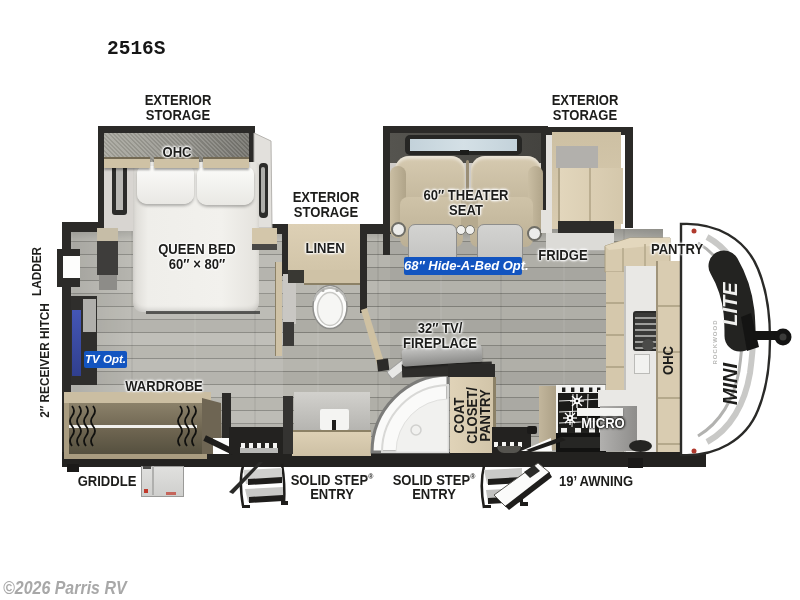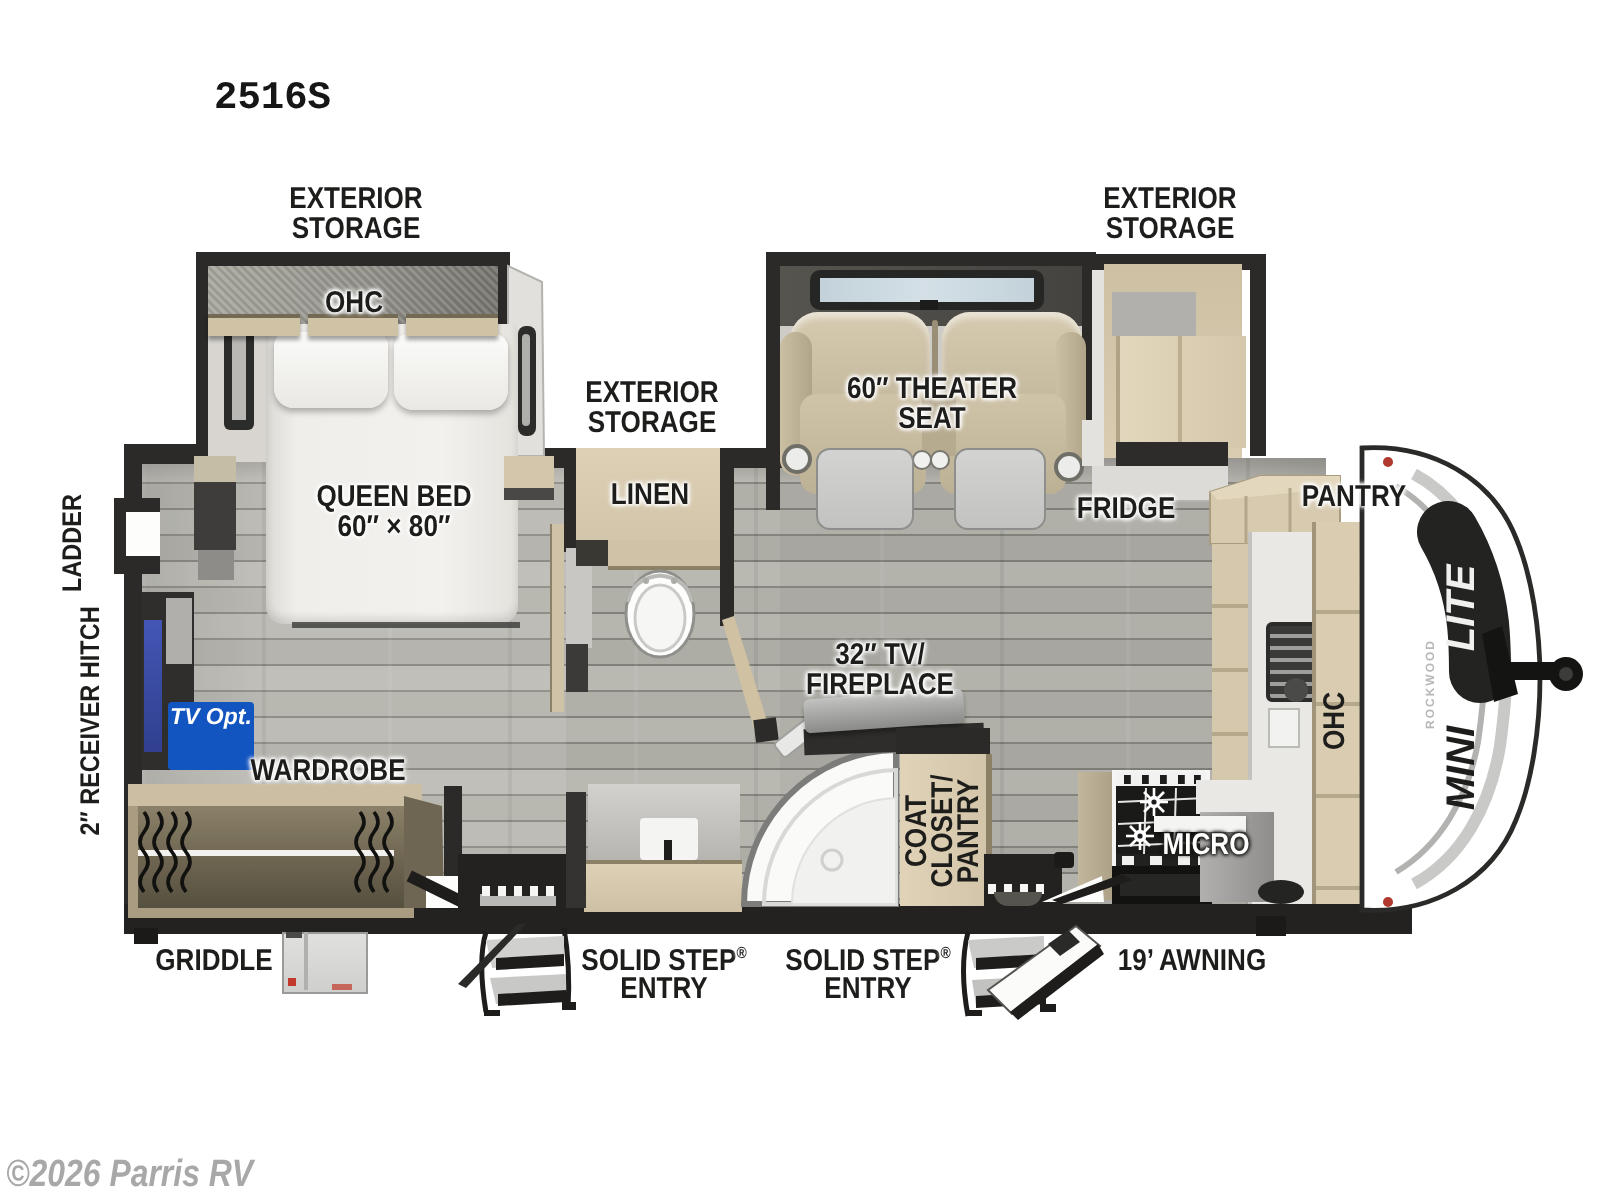--- a/index.html
+++ b/index.html
@@ -192,20 +192,21 @@
 <div class="abs" style="left:391px;top:222px;width:11px;height:11px;background:#ececea;border:2px solid #6f6e67;border-radius:50%;"></div>
 
 <div class="abs" style="left:527px;top:226px;width:11px;height:11px;background:#ececea;border:2px solid #6f6e67;border-radius:50%;"></div>
 
 <div class="abs" style="left:408px;top:224px;width:47px;height:39px;background:linear-gradient(180deg,#d3d3d1,#c2c2c0);border:1px solid #8e8e8c;border-radius:7px;"></div>
 
 <div class="abs" style="left:477px;top:224px;width:44px;height:39px;background:linear-gradient(180deg,#d3d3d1,#c2c2c0);border:1px solid #8e8e8c;border-radius:7px;"></div>
 
 <div class="lb ctr" style="left:466px;top:187px;">60″ THEATER<br>SEAT</div>
 
+<div class="badge" style="left:404px;top:257px;width:118px;height:18px;font-size:13px;line-height:18px;border-radius:2px;">68″ Hide-A-Bed Opt.</div>
 
 <div class="wall" style="left:545px;top:127px;width:88px;height:8px;"></div>
 
 <div class="wall" style="left:625px;top:127px;width:8px;height:101px;"></div>
 
 <div class="abs" style="left:552px;top:132px;width:69px;height:97px;background:linear-gradient(180deg,#cdc0a3,#d9ccb1);"></div>
 
 <div class="abs" style="left:556px;top:146px;width:42px;height:22px;background:#b2b0ac;"></div>
 
 <div class="abs" style="left:558px;top:168px;width:63px;height:56px;background:linear-gradient(90deg,#e2d6bc,#d4c7ab);border-left:2px solid #b0a487;"></div>
@@ -301,21 +302,21 @@
 <div class="abs" style="left:577px;top:408px;width:46px;height:8px;background:#f4f4f2;box-shadow:0 1px 2px rgba(0,0,0,.4);"></div>
 
 <div class="lb ctr" style="left:603px;top:415px;color:#fff;text-shadow:0 0 2px #1d1d1b,0 0 2px #1d1d1b,0 0 3px #1d1d1b,0 0 3px #1d1d1b;">MICRO</div>
 
 <div class="abs" style="left:629px;top:440px;width:23px;height:12px;background:#242422;border-radius:50%;"></div>
 
 <div class="abs" style="left:71px;top:296px;width:26px;height:89px;background:#2f2e2c;"></div>
 <div class="abs" style="left:72px;top:310px;width:9px;height:66px;background:linear-gradient(180deg,#4456b5,#303f8e);"></div>
 <div class="abs" style="left:83px;top:299px;width:13px;height:33px;background:#b0afab;"></div>
 
-<div class="badge" style="left:84px;top:351px;width:43px;height:34px;font-size:11.5px;line-height:17px;border-radius:2px;">TV Opt.</div>
+<div class="badge" style="left:84px;top:351px;width:43px;height:17px;font-size:11.5px;line-height:17px;border-radius:2px;">TV Opt.</div>
 
 <div class="abs" style="left:64px;top:392px;width:147px;height:11px;background:#cbbea2;border-bottom:1px solid #8f8469;"></div>
 
 <div class="abs" style="left:64px;top:403px;width:138px;height:51px;background:linear-gradient(180deg,#8b816a,#6d6450 55%,#55503f);border-left:5px solid #a99c80;border-bottom:5px solid #a99c80;"></div>
 
 <svg class="abs" style="left:200px;top:394px;" width="24" height="60" viewBox="0 0 24 60">
   <polygon points="2,4 21,9 22,60 2,60" fill="#6e6553"></polygon>
 </svg>
 
 <div class="abs" style="left:69px;top:425px;width:128px;height:3px;background:#f2f1ee;"></div>

